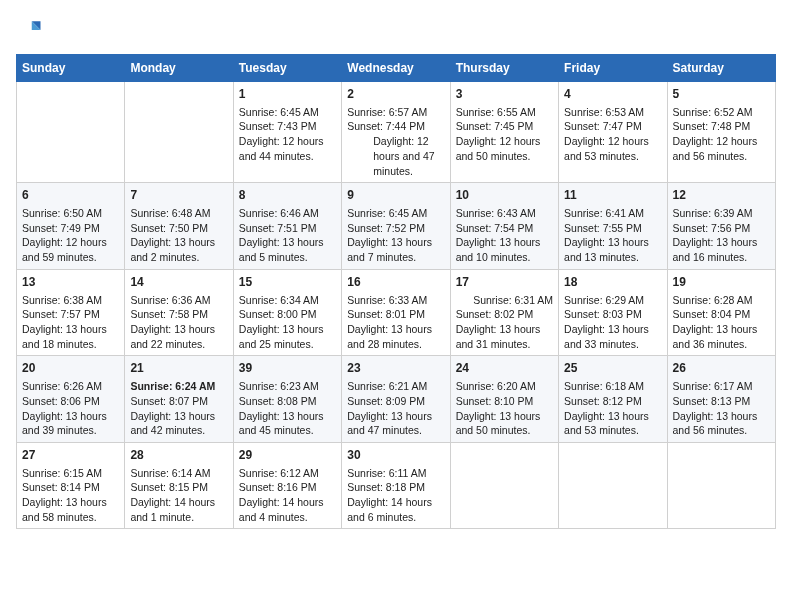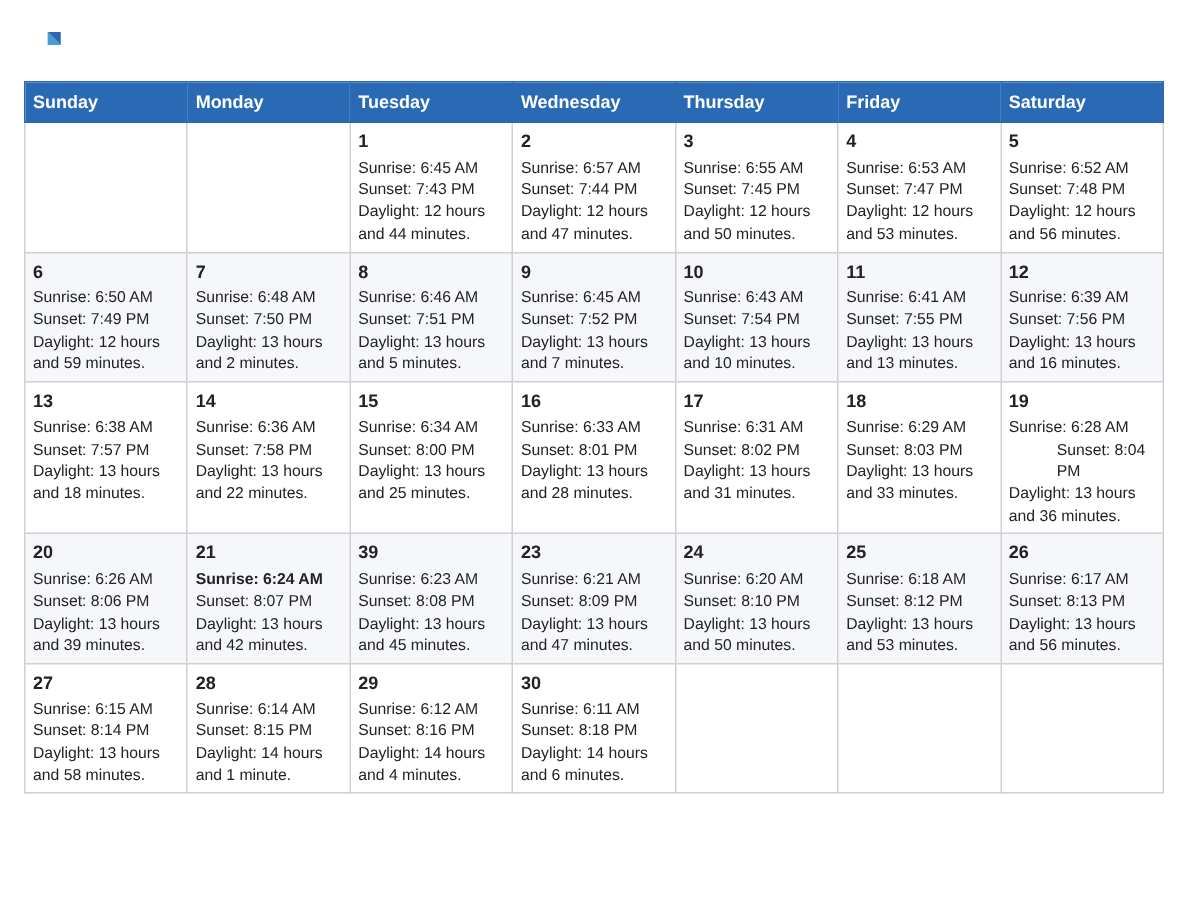--- a/index.html
+++ b/index.html
@@ -135,21 +135,21 @@
         <td>
           <span class="day-num">1</span>
           <span class="cell-text" style="display: block;">Sunrise: 6:45 AM</span>
           <span class="cell-text" style="display: block;">Sunset: 7:43 PM</span>
           <span class="cell-text" style="display: block;">Daylight: 12 hours and 44 minutes.</span>
         </td>
         <td>
           <span class="day-num">2</span>
           <span class="cell-text" style="display: block;">Sunrise: 6:57 AM</span>
           <span class="cell-text" style="display: block;">Sunset: 7:44 PM</span>
-          <span class="cell-text" style="display: block;">Daylight: 12 hours and 47 minutes.</span>
+          <span class="cell-text" style="display: block; margin-left: 26px;">Daylight: 12 hours and 47 minutes.</span>
         </td>
         <td>
           <span class="day-num">3</span>
           <span class="cell-text" style="display: block;">Sunrise: 6:55 AM</span>
           <span class="cell-text" style="display: block;">Sunset: 7:45 PM</span>
           <span class="cell-text" style="display: block;">Daylight: 12 hours and 50 minutes.</span>
         </td>
         <td>
           <span class="day-num">4</span>
           <span class="cell-text" style="display: block;">Sunrise: 6:53 AM</span>
@@ -227,34 +227,34 @@
           <span class="cell-text" style="display: block;">Daylight: 13 hours and 25 minutes.</span>
         </td>
         <td>
           <span class="day-num">16</span>
           <span class="cell-text" style="display: block;">Sunrise: 6:33 AM</span>
           <span class="cell-text" style="display: block;">Sunset: 8:01 PM</span>
           <span class="cell-text" style="display: block;">Daylight: 13 hours and 28 minutes.</span>
         </td>
         <td>
           <span class="day-num">17</span>
-          <span class="cell-text" style="display: block;">Sunrise: 6:31 AM</span>
+          <span class="cell-text" style="display: block; text-align: right;">Sunrise: 6:31 AM</span>
           <span class="cell-text" style="display: block;">Sunset: 8:02 PM</span>
           <span class="cell-text" style="display: block;">Daylight: 13 hours and 31 minutes.</span>
         </td>
         <td>
           <span class="day-num">18</span>
           <span class="cell-text" style="display: block;">Sunrise: 6:29 AM</span>
           <span class="cell-text" style="display: block;">Sunset: 8:03 PM</span>
           <span class="cell-text" style="display: block;">Daylight: 13 hours and 33 minutes.</span>
         </td>
         <td>
           <span class="day-num">19</span>
           <span class="cell-text" style="display: block;">Sunrise: 6:28 AM</span>
-          <span class="cell-text" style="display: block; margin-left: 32px;">Sunset: 8:04 PM</span>
+          <span class="cell-text" style="display: block;">Sunset: 8:04 PM</span>
           <span class="cell-text" style="display: block;">Daylight: 13 hours and 36 minutes.</span>
         </td>
       </tr>
       <tr>
         <td>
           <span class="day-num">20</span>
           <span class="cell-text" style="display: block;">Sunrise: 6:26 AM</span>
           <span class="cell-text" style="display: block;">Sunset: 8:06 PM</span>
           <span class="cell-text" style="display: block;">Daylight: 13 hours and 39 minutes.</span>
         </td>

